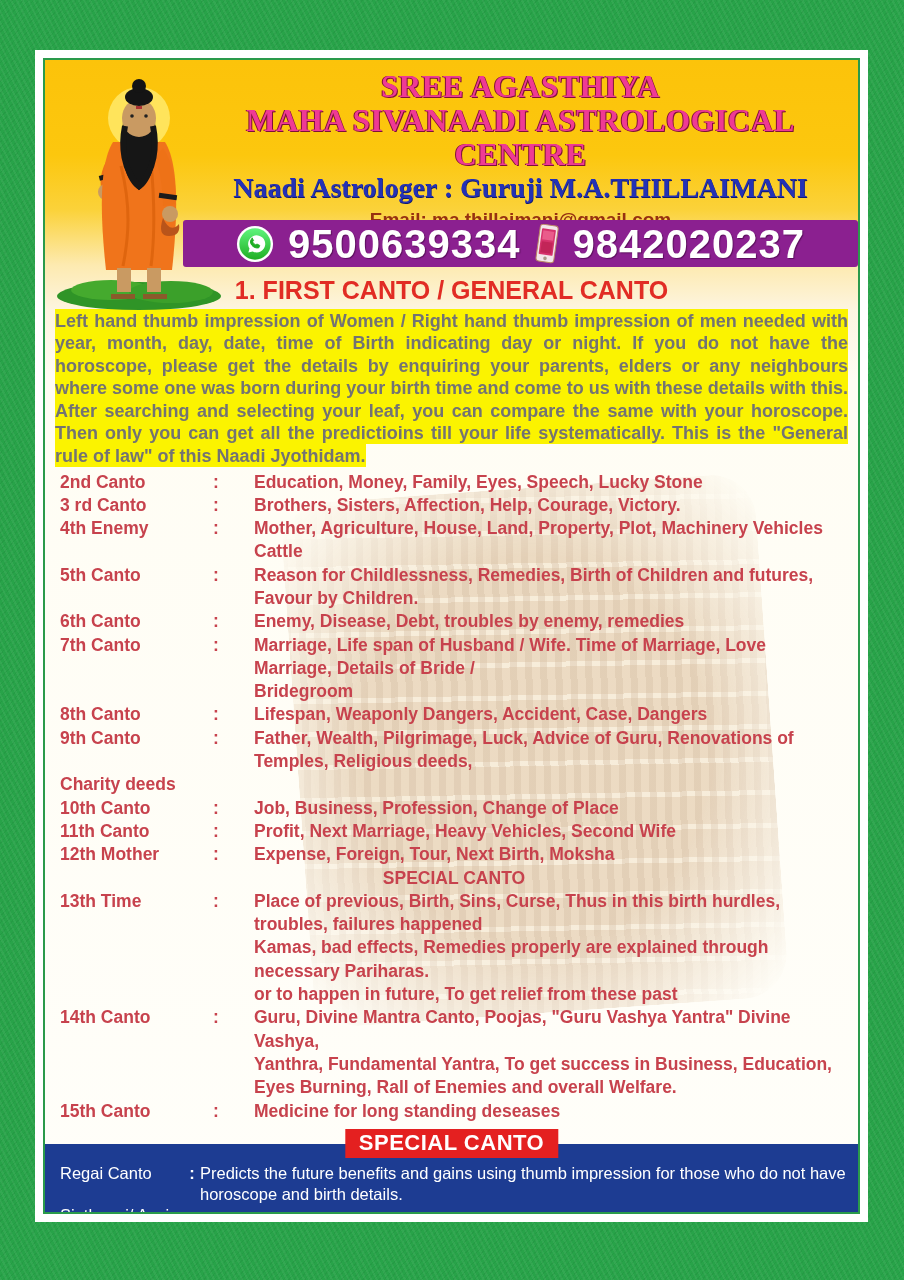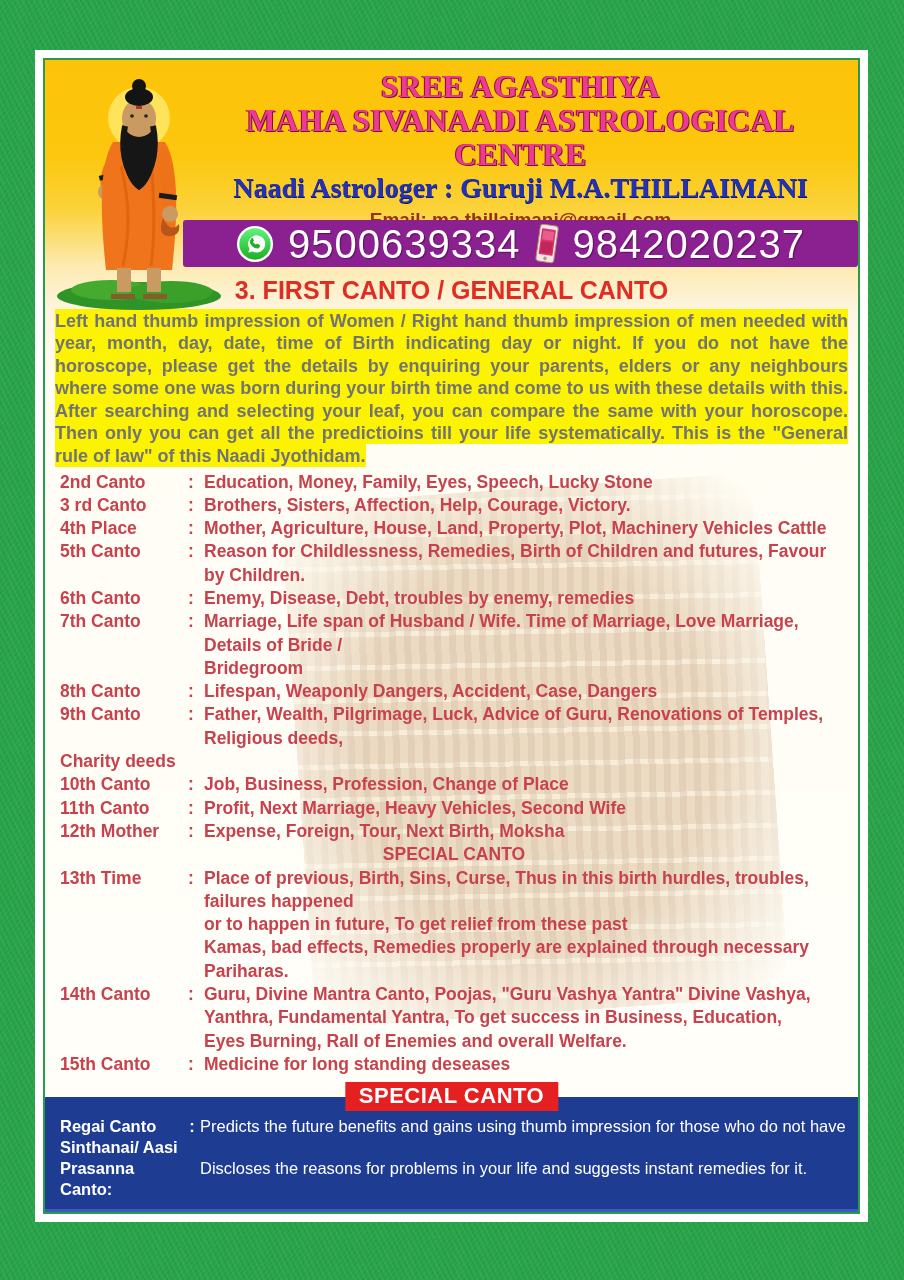--- a/index.html
+++ b/index.html
@@ -47,21 +47,21 @@
   .email{font-size:19px;font-weight:bold;color:#973110;margin-top:4px;line-height:23px;}
   .addr{font-size:18.5px;color:#1c1c1c;margin-top:2px;line-height:22px;}
 
   
   .phone-bar{
     margin-left:138px;height:47px;background:#8b2090;border-radius:3px;
     display:flex;align-items:center;justify-content:center;gap:14px;
     position:relative;z-index:2;
   }
   .phone-num{
-    color:#fff;font-weight:normal;font-size:40px;letter-spacing:1px;
+    color:#fff;font-weight:bold;font-size:40px;letter-spacing:1px;
     text-shadow:1px 1px 1px rgba(60,0,60,.6);line-height:40px;
   }
   .wa-icon{width:38px;height:38px;}
   .ph-icon{width:24px;height:40px;}
 
   
   .section-heading{
     text-align:center;color:#e12c24;font-weight:bold;font-size:25px;
     margin:9px 0 5px;line-height:28px;position:relative;z-index:2;
   }
@@ -82,42 +82,42 @@
       repeating-linear-gradient(3deg, rgba(193,142,82,.75) 0 28px, rgba(227,196,150,.7) 28px 33px);
     -webkit-mask-image:radial-gradient(ellipse at center, #000 52%, rgba(0,0,0,0) 96%);
     mask-image:radial-gradient(ellipse at center, #000 52%, rgba(0,0,0,0) 96%);
   }
 
   
   .canto-list{
     position:relative;z-index:1;margin-top:4px;padding:0 10px 0 15px;
     color:#c7424d;font-size:17.5px;font-weight:600;
   }
-  .crow{display:flex;}
+  .crow{display:flex;gap:25px;}
   .crow > *{line-height:23.3px;}
   .clabel{width:118px;flex:none;}
   .ccolon{width:26px;flex:none;text-align:center;}
   .cdesc{flex:1;}
   .cdesc span{display:block;line-height:23.3px;}
   .ccont{line-height:23.3px;}
   .cdivider{text-align:center;line-height:23.3px;font-weight:600;}
 
   
   .blue-wrap{position:relative;margin-top:21px;z-index:2;}
   .badge{
     position:absolute;top:-15px;left:50%;transform:translateX(-50%);
     background:#e42020;color:#fff;font-weight:bold;font-size:22px;
     padding:1px 14px 2px;white-space:nowrap;letter-spacing:.5px;
   }
   .blue-box{
     background:#1d3c92;color:#fff;padding:19px 12px 9px 15px;
     font-size:16.5px;border-bottom:3px solid #3a5cc0;
   }
   .brow{display:flex;}
-  .blabel{width:124px;flex:none;font-weight:bold;line-height:21px;}
+  .blabel{width:124px;flex:none;font-weight:normal;line-height:21px;}
   .bcolon{width:16px;flex:none;text-align:center;font-weight:bold;line-height:21px;}
   .bdesc{flex:1;}
   .bdesc span{display:block;line-height:21px;}
 </style>
 </head>
 <body>
 
 <div class="green-bg"></div>
 
 <div class="frame">
@@ -191,21 +191,21 @@
           <rect x="3" y="1" width="18" height="37" rx="3" fill="#f3e6e9" stroke="#b86" stroke-width="1"></rect>
           <rect x="5" y="5" width="14" height="26" rx="1" fill="#d6336c"></rect>
           <rect x="6.5" y="7" width="11" height="9" fill="#e95c8b"></rect>
           <rect x="6.5" y="18" width="11" height="11" fill="#c22558"></rect>
           <circle cx="12" cy="34.5" r="1.8" fill="#a98"></circle>
         </g>
       </svg>
       <span class="phone-num">9842020237</span>
     </div>
 
-    <div class="section-heading">3. FIRST CANTO / GENERAL CANTO</div>
+    <div class="section-heading">1. FIRST CANTO / GENERAL CANTO</div>
 
     <div class="intro">
       <span class="hl">Left hand thumb impression of Women / Right hand thumb impression of men needed with year, month, day, date, time of Birth indicating day or night. If you do not have the horoscope, please get the details by enquiring your parents, elders or any neighbours where some one was born during your birth time and come to us with these details with this. After searching and selecting your leaf, you can compare the same with your horoscope. Then only you can get all the predictioins till your life systematically. This is the "General rule of law" of this Naadi Jyothidam.</span>
     </div>
 
     <div class="canto-list">
 
       <div class="crow">
         <span class="clabel">2nd Canto</span>
           <span class="ccolon">:</span>
@@ -214,21 +214,21 @@
           </span>
       </div>
       <div class="crow">
         <span class="clabel">3 rd Canto</span>
           <span class="ccolon">:</span>
         <span class="cdesc">
             <span>Brothers, Sisters, Affection, Help, Courage, Victory.</span>
           </span>
       </div>
       <div class="crow">
-        <span class="clabel">4th Place</span>
+        <span class="clabel">4th Enemy</span>
           <span class="ccolon">:</span>
         <span class="cdesc">
             <span>Mother, Agriculture, House, Land, Property, Plot, Machinery Vehicles Cattle</span>
           </span>
       </div>
       <div class="crow">
         <span class="clabel">5th Canto</span>
           <span class="ccolon">:</span>
         <span class="cdesc">
             <span>Reason for Childlessness, Remedies, Birth of Children and futures, Favour by Children.</span>
@@ -286,22 +286,22 @@
           </span>
       </div>
 
       <div class="cdivider">SPECIAL CANTO</div>
 
       <div class="crow">
         <span class="clabel">13th Time</span>
           <span class="ccolon">:</span>
         <span class="cdesc">
           <span>Place of previous, Birth, Sins, Curse, Thus in this birth hurdles, troubles, failures happened</span>
+          <span>Kamas, bad effects, Remedies properly are explained through necessary Pariharas.</span>
           <span>or to happen in future, To get relief from these past</span>
-          <span>Kamas, bad effects, Remedies properly are explained through necessary Pariharas.</span>
         </span>
       </div>
       <div class="crow">
         <span class="clabel">14th Canto</span>
           <span class="ccolon">:</span>
         <span class="cdesc">
           <span>Guru, Divine Mantra Canto, Poojas, "Guru Vashya Yantra" Divine Vashya,</span>
           <span>Yanthra, Fundamental Yantra, To get success in Business, Education,</span>
           <span>Eyes Burning, Rall of Enemies and overall Welfare.</span>
         </span>
@@ -316,20 +316,21 @@
     </div>
 
     <div class="blue-wrap">
       <div class="badge">SPECIAL CANTO</div>
       <div class="blue-box">
         <div class="brow">
           <span class="blabel">Regai Canto</span>
             <span class="bcolon">:</span>
           <span class="bdesc">
             <span>Predicts the future benefits and gains using thumb impression for those who do not have</span>
+            <span>horoscope and birth details.</span>
           </span>
         </div>
         <div class="brow">
           <span class="blabel" style="width:auto">Sinthanai/ Aasi</span>
         </div>
         <div class="brow">
           <span class="blabel">Prasanna Canto:</span>
             <span class="bcolon"></span>
           <span class="bdesc">
               <span>Discloses the reasons for problems in your life and suggests instant remedies for it.</span>

